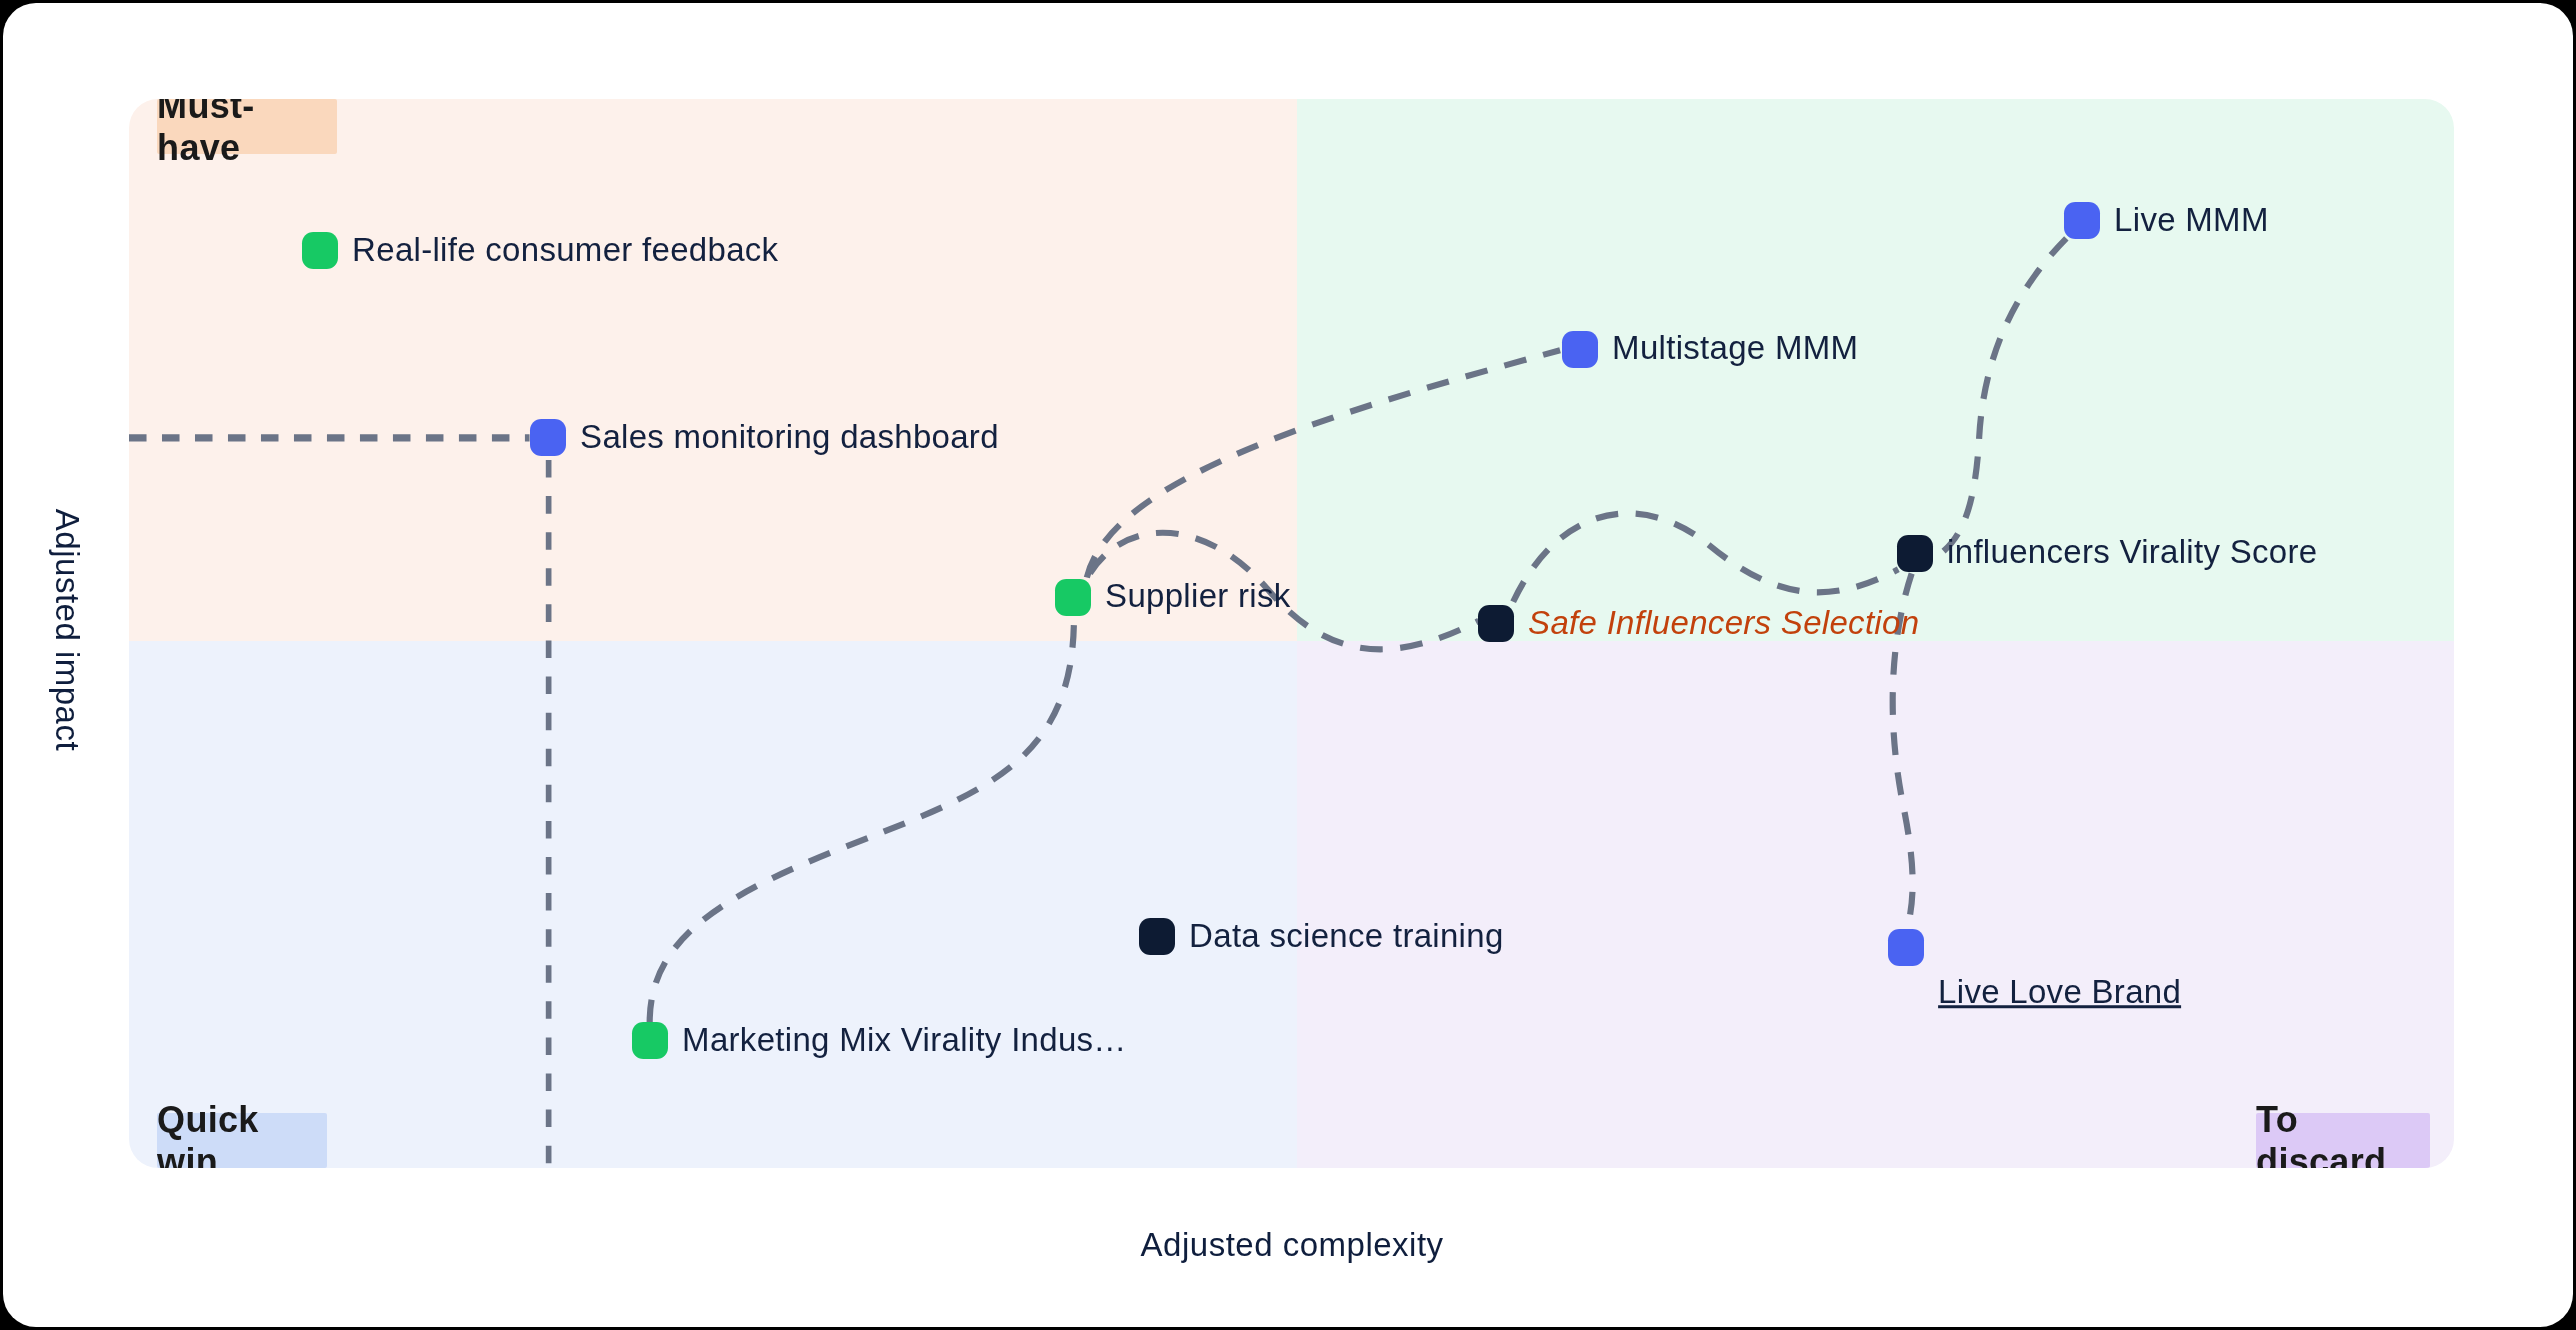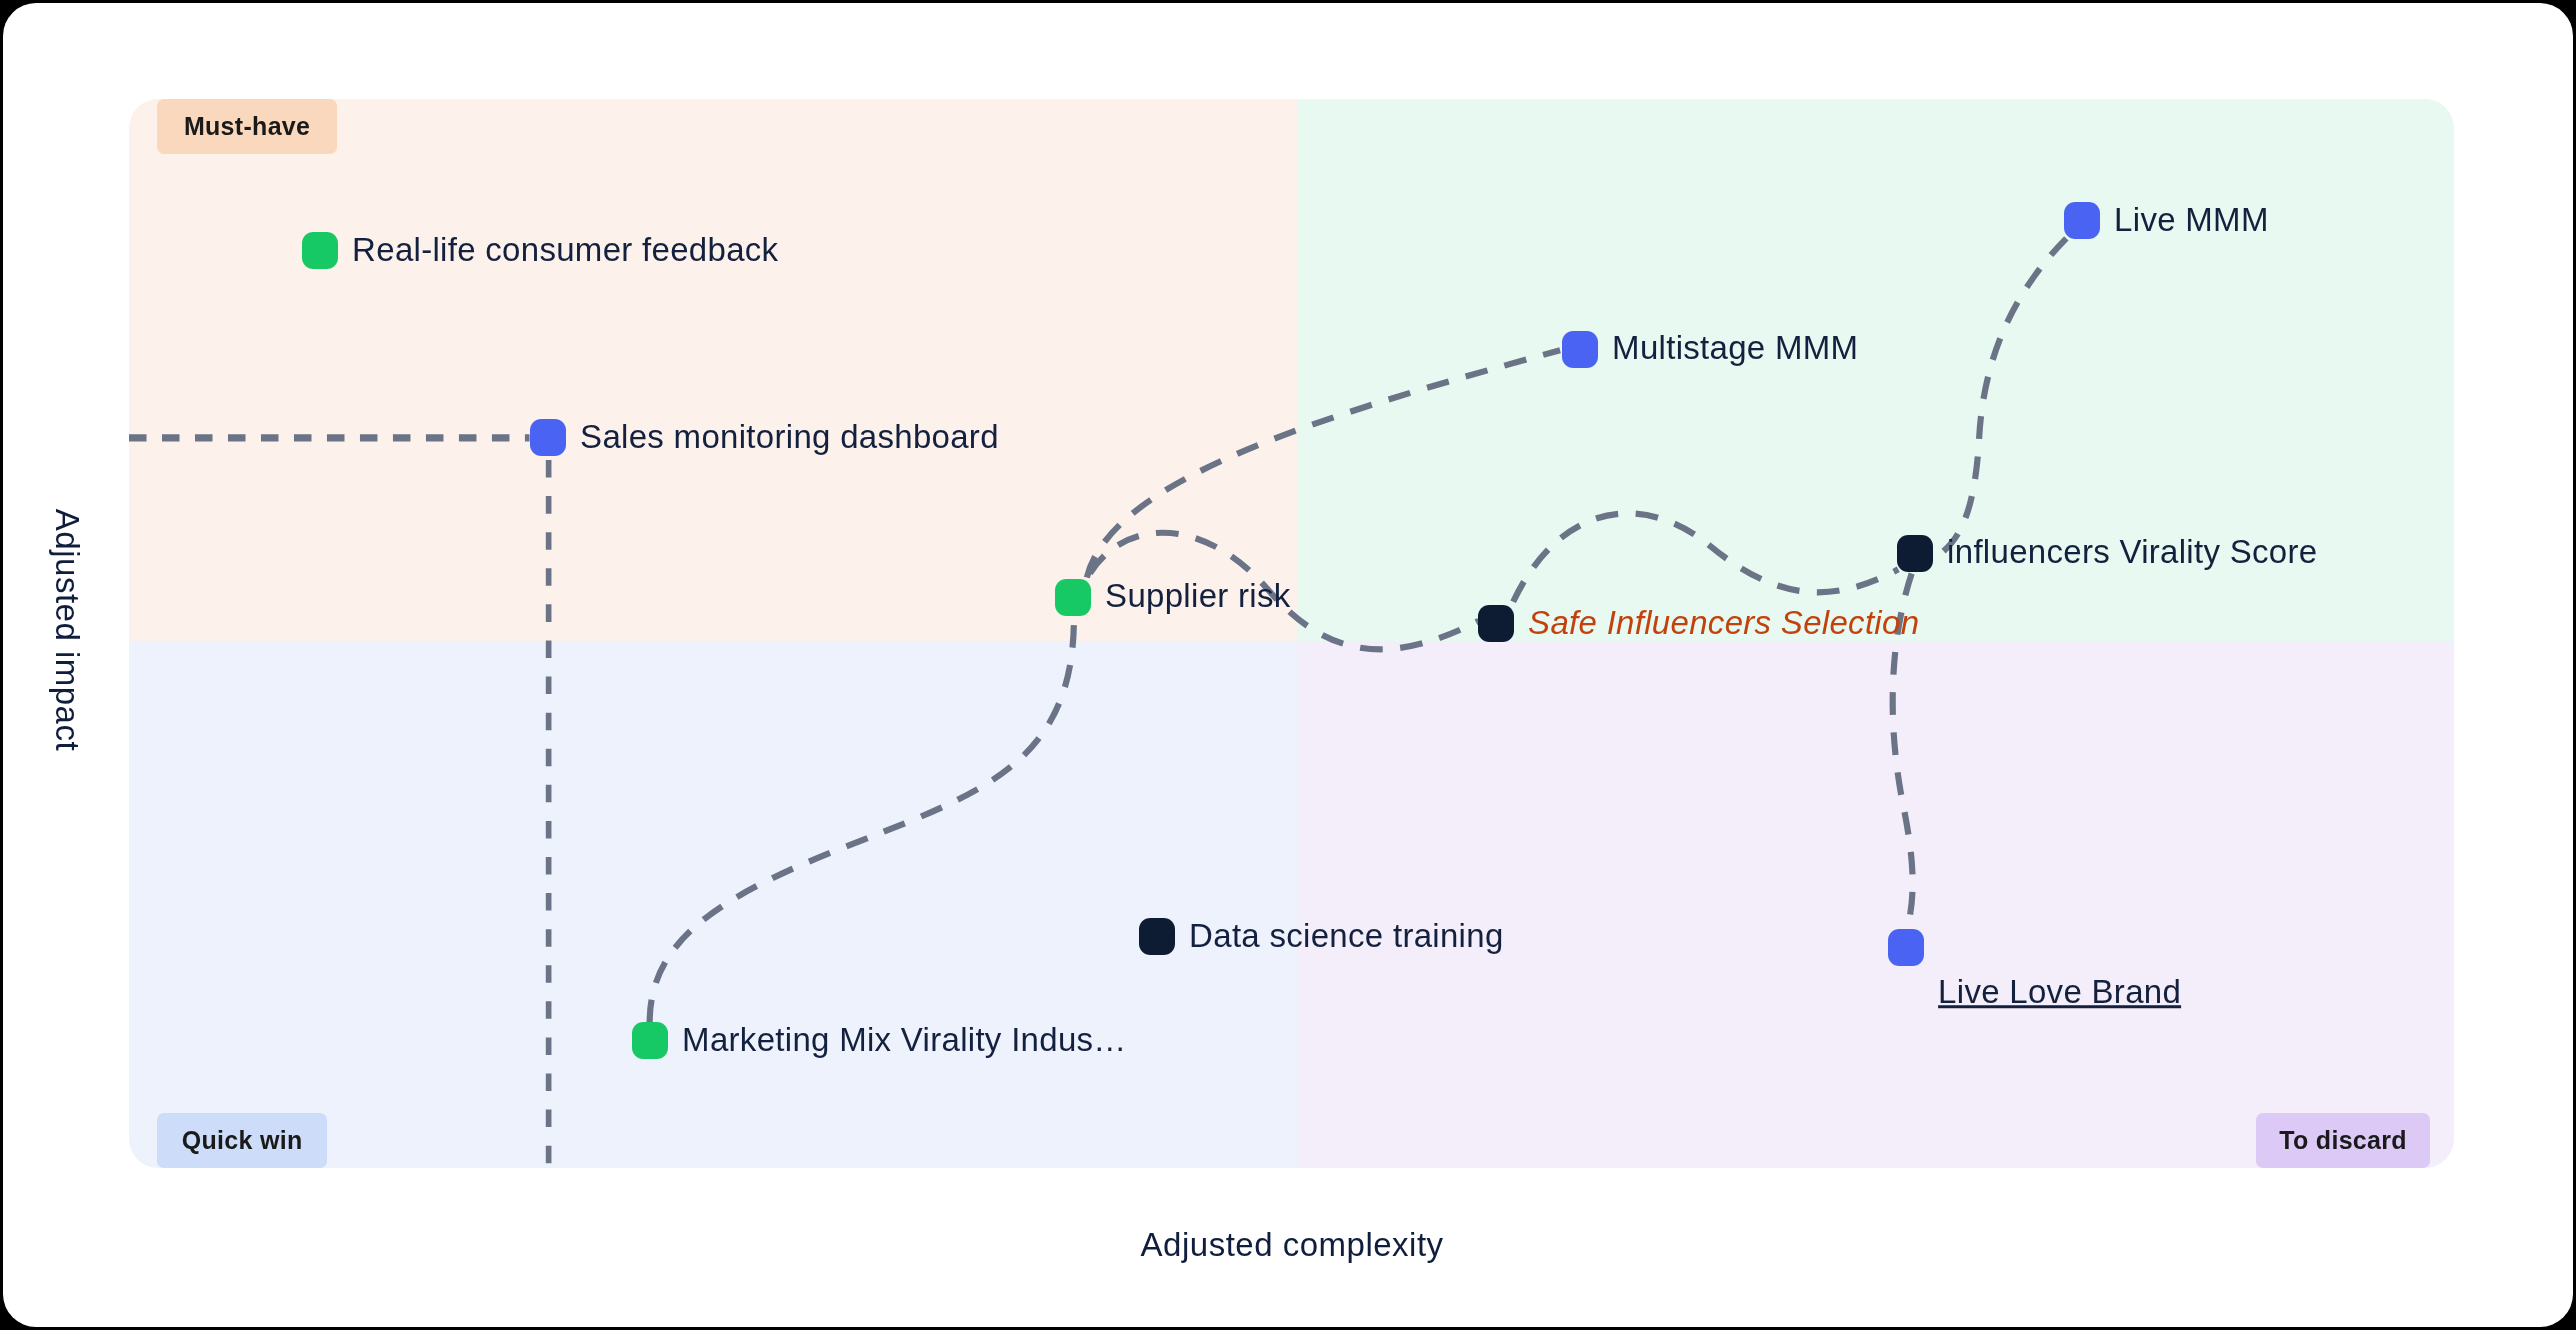--- a/index.html
+++ b/index.html
@@ -5,24 +5,24 @@
   html,body{margin:0;padding:0;background:#000;width:2576px;height:1330px;overflow:hidden;
     font-family:"Liberation Sans", sans-serif;}
   .card{position:absolute;left:3.1px;top:3.1px;width:2570px;height:1324px;background:#fff;border-radius:33px;}
   .chart{position:absolute;left:126px;top:96px;width:2325px;height:1069px;border-radius:29px;overflow:hidden;}
   .quad{position:absolute;}
   .q-tl{left:0;top:0;width:1168px;height:542px;}
   .q-tr{left:1168px;top:0;width:1157px;height:542px;}
   .q-bl{left:0;top:542px;width:1168px;height:527px;}
   .q-br{left:1168px;top:542px;width:1157px;height:527px;}
   .badge{position:absolute;display:flex;align-items:center;justify-content:center;
-    font-size:25px;font-weight:600;color:#1a1a1a;border-radius:7px;letter-spacing:0.3px;}
+    font-size:36px;font-weight:600;color:#1a1a1a;border-radius:2px;letter-spacing:0.3px;}
   .b-tl{left:28px;top:0;width:180px;height:55px;}
   .b-tr{right:26px;top:0;width:304px;height:57px;}
-  .b-bl{left:28px;bottom:0;width:170px;height:55px;text-align:center;}
+  .b-bl{left:28px;bottom:0;width:170px;height:55px;}
   .b-br{right:24px;bottom:0;width:174px;height:55px;}
   svg.connectors{position:absolute;left:0;top:0;width:2325px;height:1069px;}
   svg.connectors path{fill:none;stroke-linecap:butt;}
   .dash-h{stroke-dasharray:34 30;stroke-width:14;}
   .dash-v{stroke-dasharray:34 36;stroke-width:11;}
   .dash-c{stroke-dasharray:44 34;stroke-width:12;}
   .pt-marker{position:absolute;width:36px;height:37px;border-radius:11.3px;}
   .pt-label{position:absolute;transform:translateY(-52%);white-space:nowrap;
     font-size:33px;font-weight:500;color:#13213f;letter-spacing:0.3px;}
   .axis-label{position:absolute;font-size:33px;font-weight:500;color:#0f1e3d;white-space:nowrap;letter-spacing:0.5px;}

